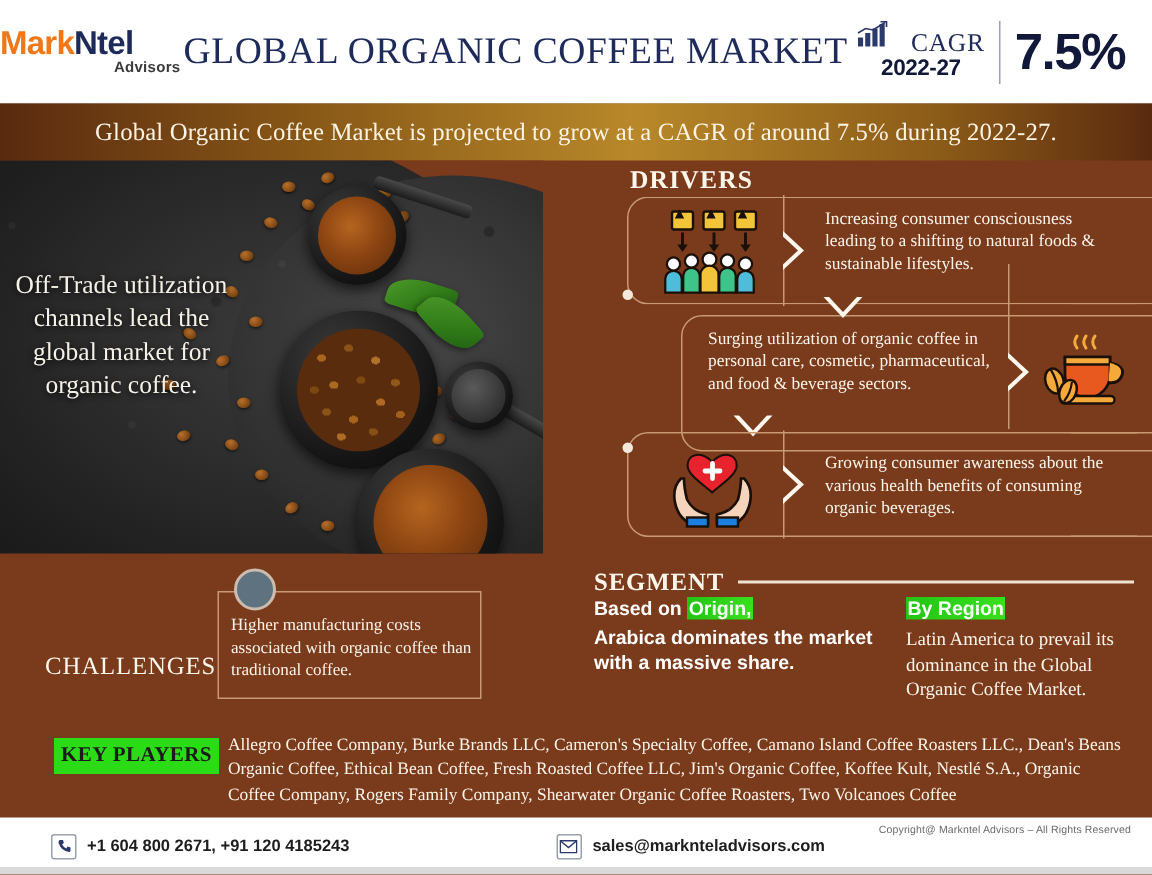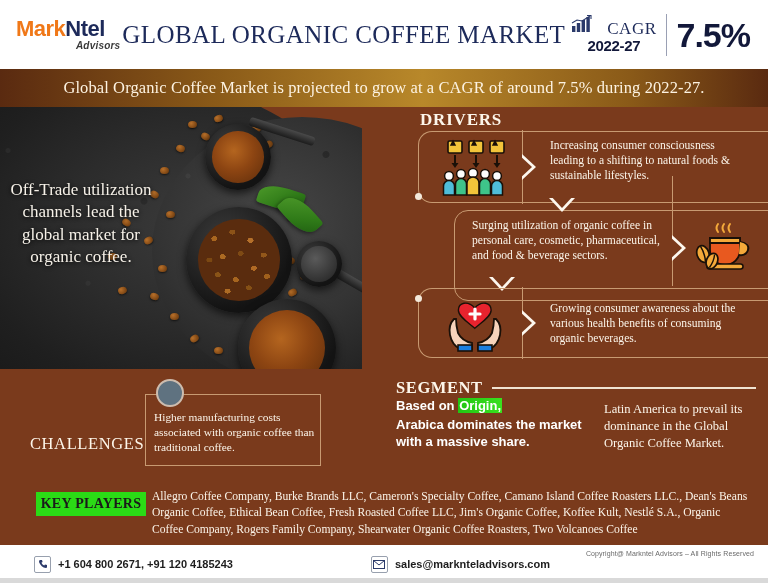--- a/index.html
+++ b/index.html
@@ -10,25 +10,25 @@
     overflow: hidden;
     position: relative;
   }
 
   
   .header {
     position: absolute; left: 0; top: 0; width: 768px; height: 69px;
     background: #ffffff;
     display: flex; align-items: center;
   }
-  .logo-wrap { width: 130px; padding-left: 16px; }
+  .logo-wrap { width: 130px; }
   .logo-main { font-family: "Liberation Sans", sans-serif; font-weight: bold; font-size: 22px; letter-spacing: -0.5px; line-height: 1; }
   .logo-mark { color: #f07818; }
   .logo-ntel { color: #1d2a5a; }
-  .logo-sub { font-family: "Liberation Sans", sans-serif; font-size: 10px; font-weight: bold; color: #3a3a3a; text-align: right; padding-right: 2px; letter-spacing: .2px; margin-top: 0; font-style: italic;}
+  .logo-sub { font-family: "Liberation Sans", sans-serif; font-size: 10px; font-weight: bold; color: #3a3a3a; text-align: right; padding-right: 2px; letter-spacing: .2px; margin-top: 0;}
 
   .header-title {
     flex: 1; text-align: center;
     font-size: 25px; color: #1d2a5a; font-weight: normal;
     letter-spacing: .4px; white-space: nowrap;
     padding-right: 6px;
   }
   .cagr-block { display: flex; align-items: center; padding-right: 18px; }
   .cagr-left { display: flex; flex-direction: column; align-items: center; padding-right: 9px; }
   .cagr-row1 { display: flex; align-items: flex-end; gap: 15px; }
@@ -437,20 +437,23 @@
 <div class="seg-rule"></div>
 
 <div class="seg-col" style="left:396px;top:398px;width:186px;">
   <div class="seg-title">
     <span>Based on </span><span class="hl">Origin,</span><span class="hl hl-pad"></span>
   </div>
   <div class="seg-big" style="margin-top:2px;">Arabica dominates the market with a massive share.</div>
 </div>
 
 <div class="seg-col" style="left:604px;top:398px;width:156px;">
+  <div class="seg-title">
+    <span class="hl">By Region</span><span class="hl hl-pad"></span>
+  </div>
   <div class="seg-body">Latin America to prevail its dominance in the Global Organic Coffee Market.</div>
 </div>
 
 <div class="kp-badge">
   <span>KEY PLAYERS</span>
 </div>
 <div class="kp-text">Allegro Coffee Company, Burke Brands LLC, Cameron's Specialty Coffee, Camano Island Coffee Roasters LLC., Dean's Beans Organic Coffee, Ethical Bean Coffee, Fresh Roasted Coffee LLC, Jim's Organic Coffee, Koffee Kult, Nestlé S.A., Organic Coffee Company, Rogers Family Company, Shearwater Organic Coffee Roasters, Two Volcanoes Coffee</div>
 
 <div class="footer">
   <div class="foot-item foot-ph">

